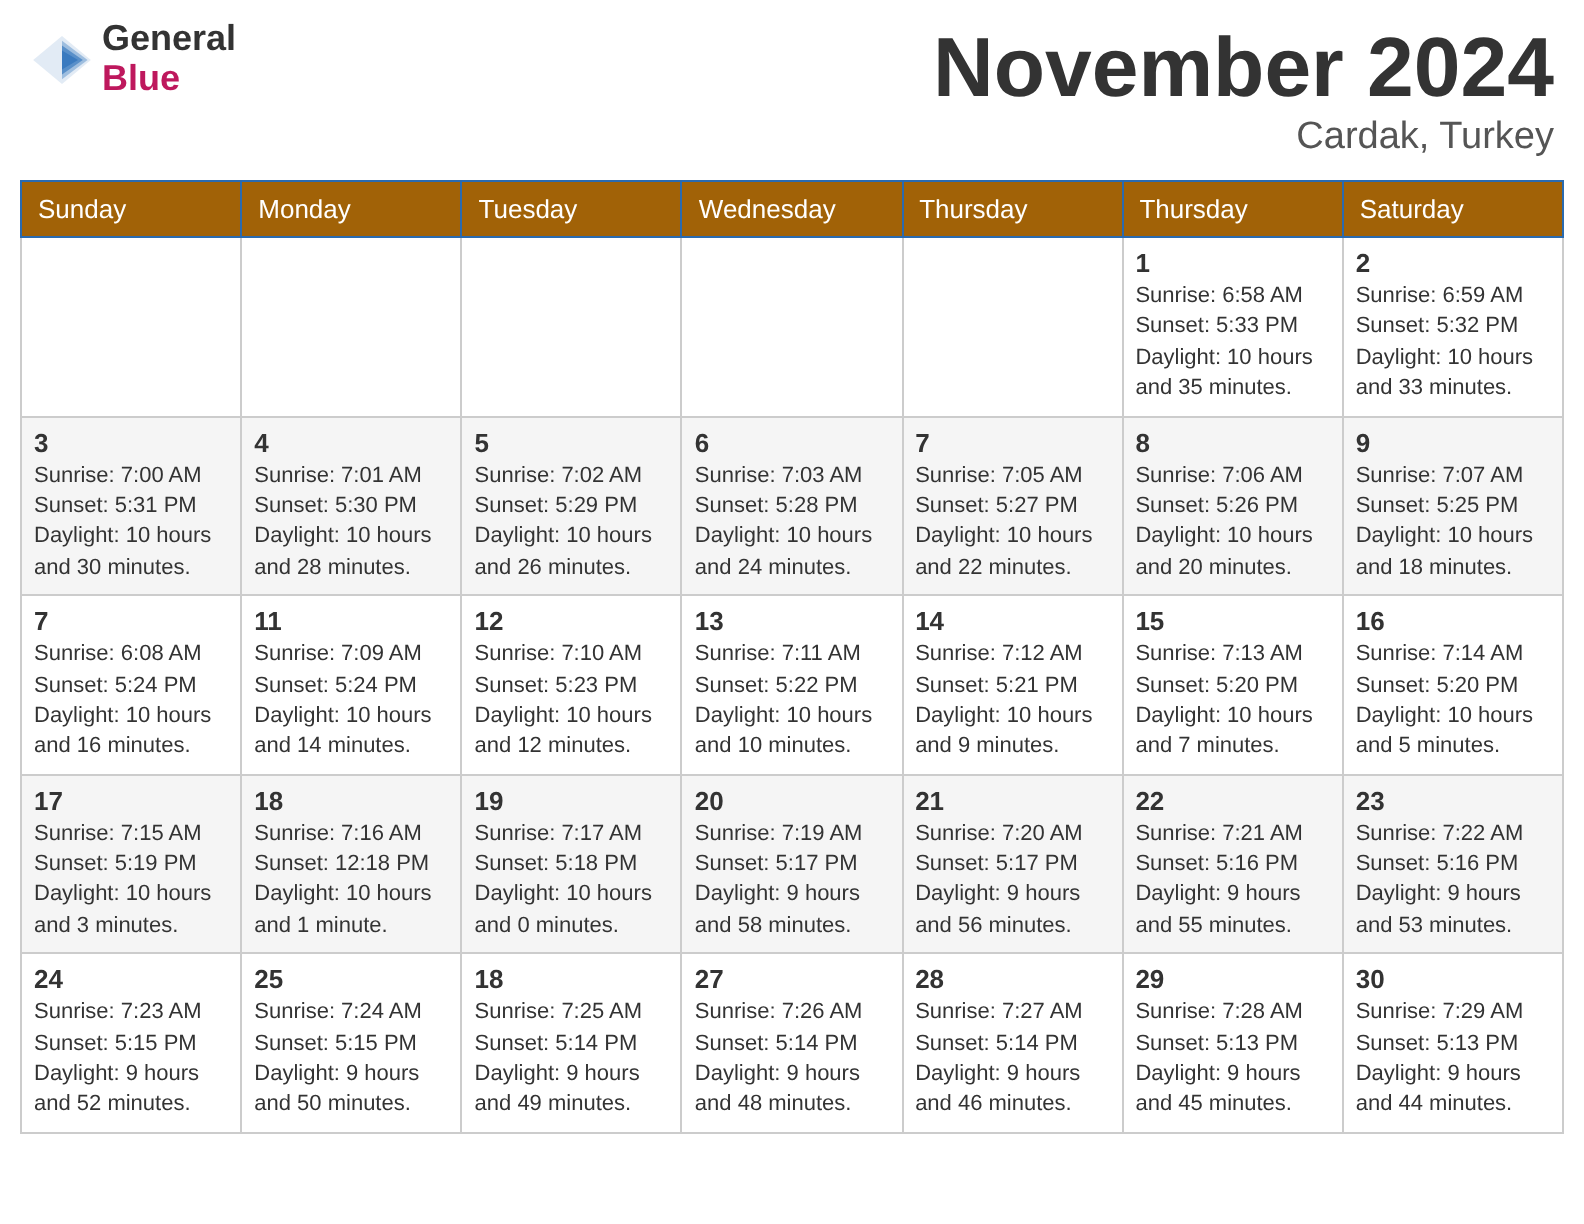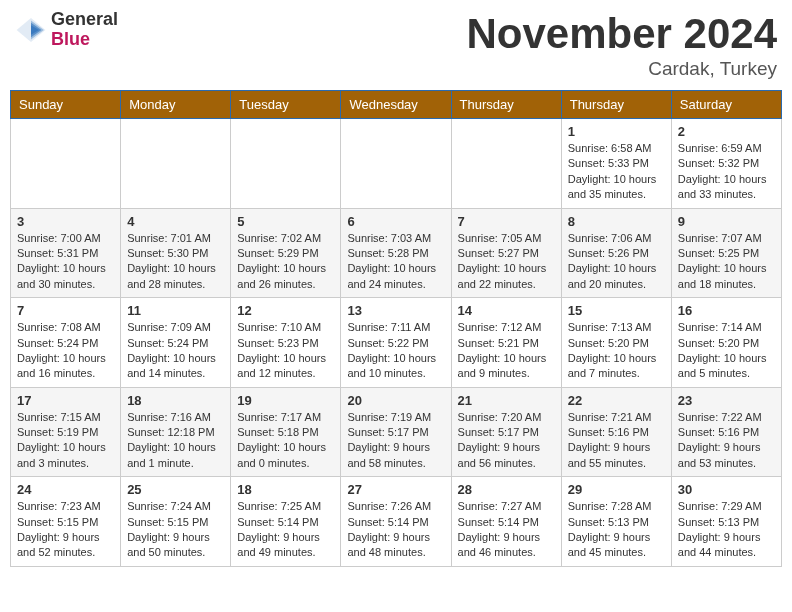--- a/index.html
+++ b/index.html
@@ -192,21 +192,21 @@
         <td>
           <span class="day-num">9</span>
           <div class="day-info">Sunrise: 7:07 AM
 Sunset: 5:25 PM
 Daylight: 10 hours and 18 minutes.</div>
         </td>
       </tr>
       <tr>
         <td>
           <span class="day-num">7</span>
-          <div class="day-info">Sunrise: 7:08 AM
+          <div class="day-info">Sunrise: 6:08 AM
 Sunset: 5:24 PM
 Daylight: 10 hours and 16 minutes.</div>
         </td>
         <td>
           <span class="day-num">11</span>
           <div class="day-info">Sunrise: 7:09 AM
 Sunset: 5:24 PM
 Daylight: 10 hours and 14 minutes.</div>
         </td>
         <td>

